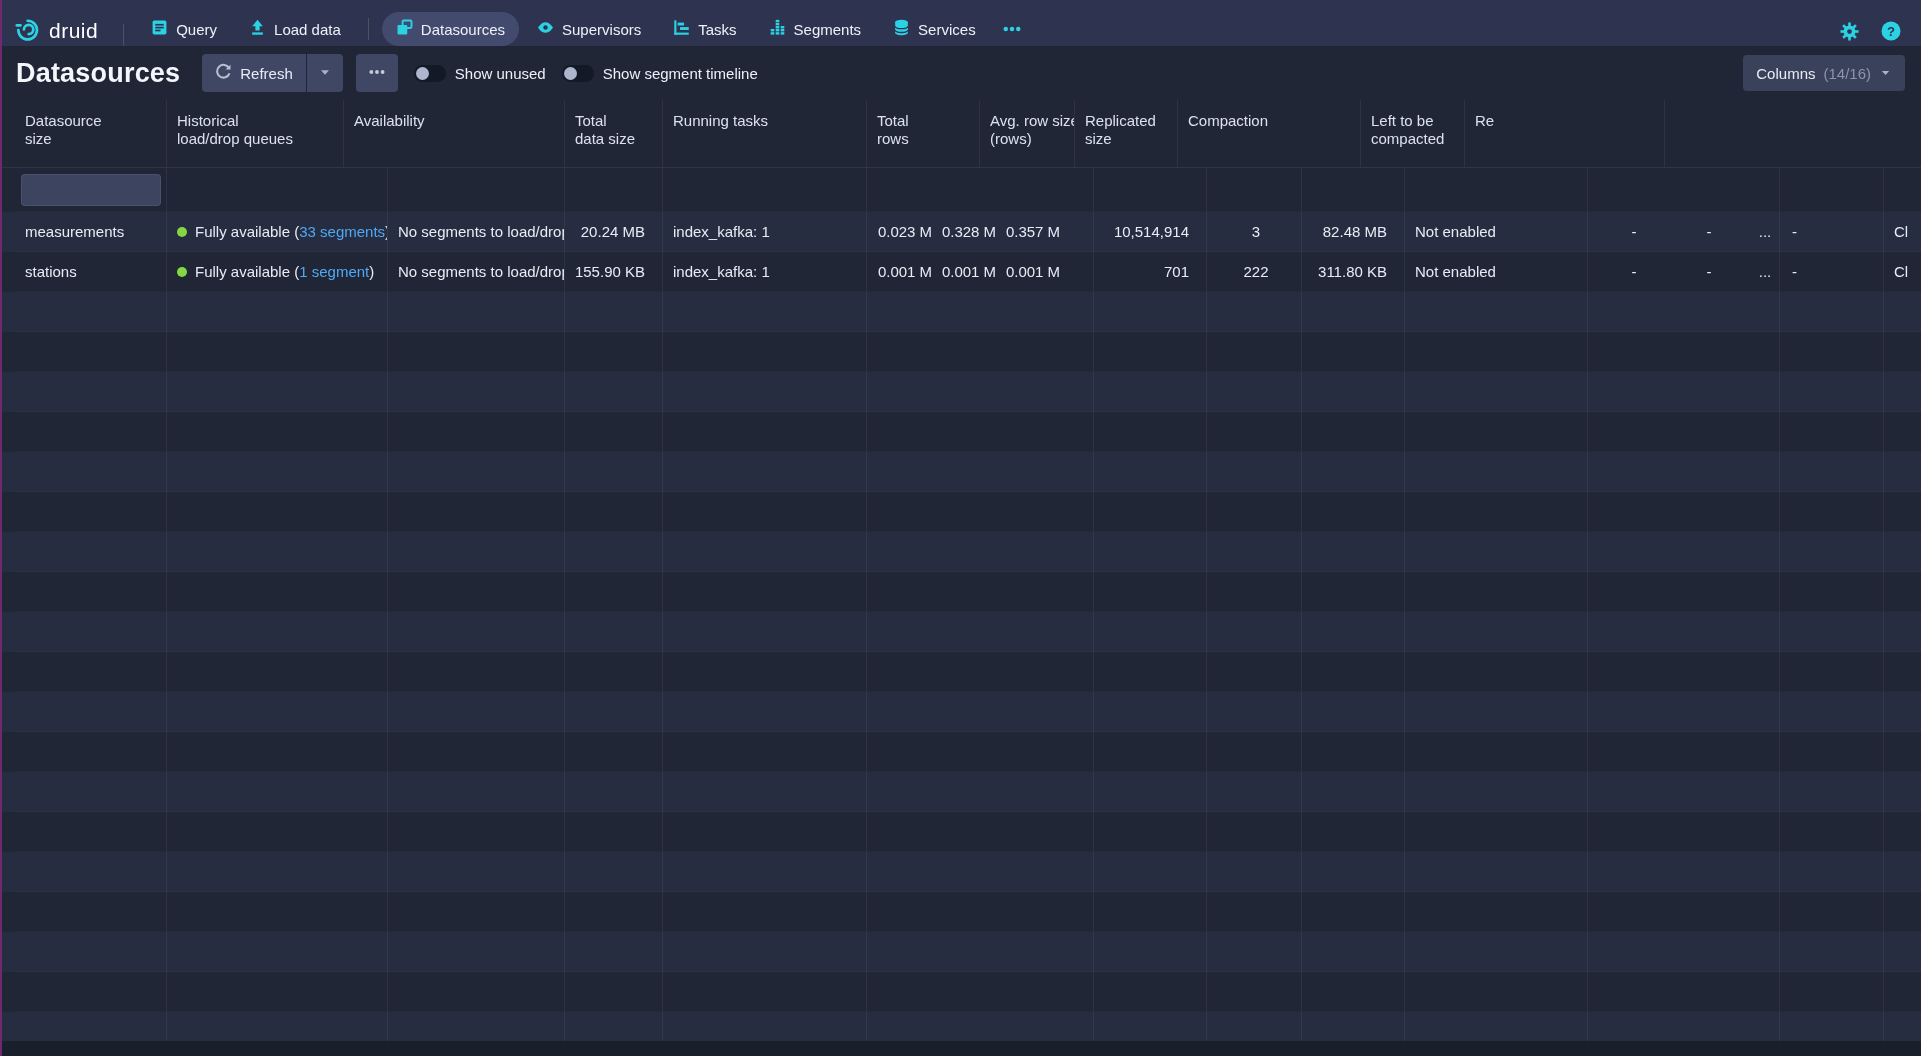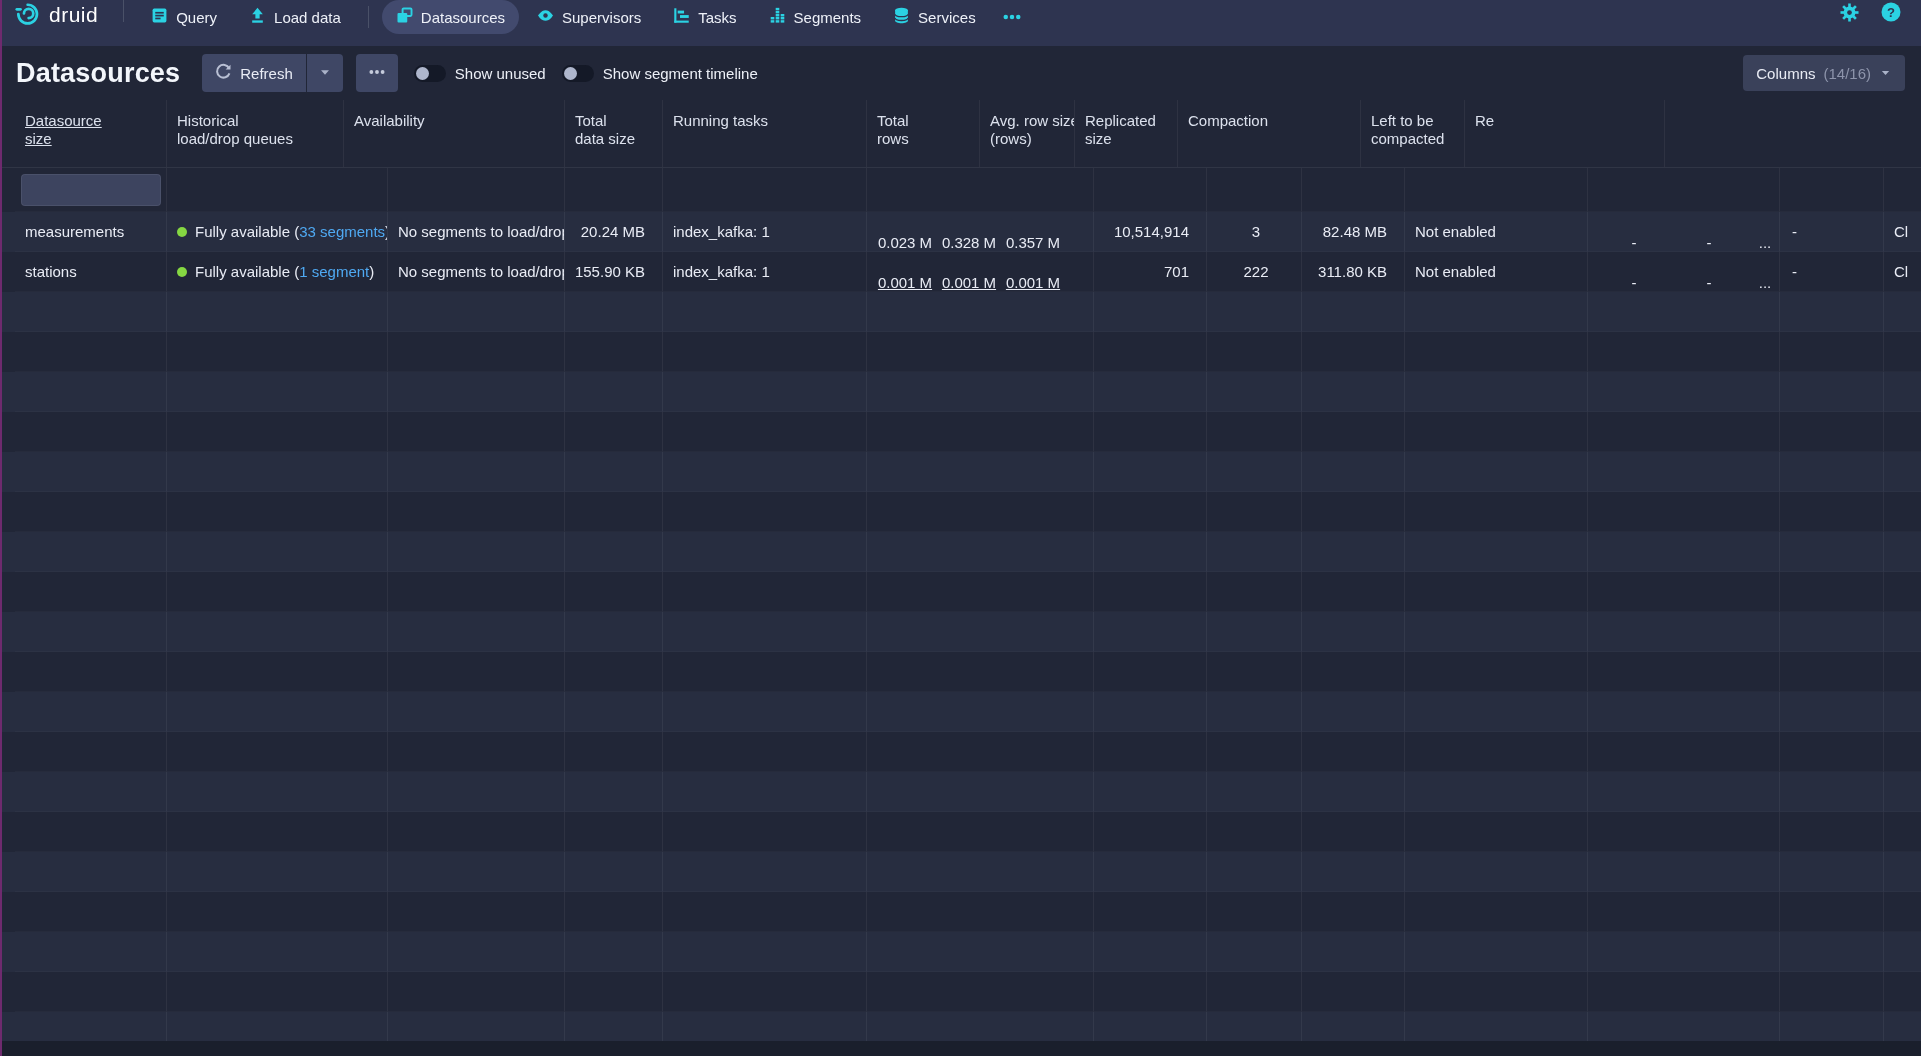--- a/index.html
+++ b/index.html
@@ -9,21 +9,21 @@
     --nav-bg:#2e3450; --page-bg:#212637; --stripe:#272d40;
     --btn-bg:#3f4765; --input-bg:#3d445f; --pill:#424a6e;
     --track:#1a1f2c; --edge:#6e2a6e;
     --text:#e9ecf5; --text-dim:#8d94ab; --hdr-text:#dce1ed;
     background:var(--page-bg); color:var(--text);
     font-family:"Liberation Sans", sans-serif; position:relative;
   }
   .edge-line { position:absolute; left:0; top:0; bottom:0; width:2px; background:var(--edge); z-index:60; }
 
   
-  .topnav { height:46px; background:var(--nav-bg); display:flex; align-items:flex-start; padding:0 18px 0 14px; position:relative; z-index:10; }
+  .topnav { height:46px; background:var(--nav-bg); display:flex; align-items:flex-end; padding:0 18px 0 14px; position:relative; z-index:10; }
   .logo { display:flex; align-items:center; gap:9px; cursor:pointer; margin-right:14px; }
   .logo-text { font-size:21px; color:#ffffff; letter-spacing:.5px; font-weight:500; }
   .nav-divider { width:1px; height:22px; background:#4a5168; margin:0 11px; flex:none; }
   .nav-items { display:flex; align-items:center; }
   .nav-item { display:flex; align-items:center; gap:8px; padding:7px 14px; margin:0 2px; border-radius:18px; font-size:15px; color:#eef1f8; cursor:pointer; white-space:nowrap; }
   .nav-item.active { background:var(--pill); }
   .nav-more { background:none; border:none; padding:7px 10px; cursor:pointer; display:flex; align-items:center; }
   .nav-right { margin-left:auto; display:flex; align-items:center; gap:18px; }
   .icon-btn { background:none; border:none; cursor:pointer; display:flex; align-items:center; padding:2px; }
 
@@ -50,21 +50,21 @@
   .th { padding:12px 10px 0 10px; font-size:15px; line-height:18px; color:var(--hdr-text); border-right:1px solid rgba(255,255,255,.06); overflow:hidden; white-space:nowrap; cursor:pointer; flex:none; }
   .th span { display:block; }
   .t-filter { height:44px; }
   .t-filter .td { align-items:center; }
   .filter-input { width:140px; height:32px; margin-left:6px; background:var(--input-bg); border:none; border-radius:4px; box-shadow:inset 0 0 0 1px rgba(255,255,255,.07); color:var(--text); font-size:14px; padding:0 8px; outline:none; }
   .t-body-row { height:40px; }
   .t-body-row.stripe { background:var(--stripe); }
   .td { display:flex; align-items:center; padding-left:10px; font-size:15px; color:var(--text); border-right:1px solid rgba(255,255,255,.055); border-bottom:1px solid rgba(255,255,255,.025); overflow:hidden; white-space:nowrap; flex:none; }
   .td.align-right { justify-content:flex-end; padding-right:17px; padding-left:4px; }
   .td.align-center { justify-content:center; padding-left:4px; }
-  .td.triple { padding-left:6px;align-items:flex-end; }
+  .td.triple { padding-left:6px; }
   .td.triple .sub { display:inline-block; flex:none; }
   .dot { width:10px; height:10px; border-radius:50%; background:var(--green); margin-right:8px; flex:none; }
   .cell-link { color:var(--link); text-decoration:none; cursor:pointer; }
 
   .hscrollbar { position:absolute; left:0; right:0; bottom:0; height:15px; background:var(--track); z-index:40; }
 </style>
 </head>
 <body style="--cyan: #2bd2e3; --link: #4fa9f2; --green: #85d742; --nav-bg: #2e3450; --page-bg: #212637; --stripe: #272d40; --btn-bg: #3f4765; --pill: #424a6e; --track: #1a1f2c; --edge: #6e2a6e;">
 
 <div class="edge-line"></div>
@@ -234,21 +234,21 @@
     <span>
       <svg width="13" height="13" viewBox="0 0 16 16">
           <path d="M3.5 6 h9 L8 11 Z" fill="#aab2c8"></path>
         </svg>
     </span>
   </button>
 </header>
 
 <div class="table-wrap" id="table">
     <div class="t-row t-head">
-      <div class="th" style="width: 152px; text-decoration: underline;">
+      <div class="th" style="width: 152px;">
         <span>Datasource</span>
         <span>size</span>
       </div>
       <div class="th" style="width: 177px;">
         <span>Historical</span>
         <span>load/drop queues</span>
       </div>
       <div class="th" style="width: 221px;">
         <span>Availability</span>
       </div>
@@ -331,21 +331,21 @@
       <div class="td" style="width: 152px;">stations</div>
       <div class="td" style="width: 221px;">
         <span class="dot"></span>
         <span>Fully available (</span>
         <a class="cell-link">1 segment</a>
         <span>)</span>
       </div>
       <div class="td" style="width: 177px;">No segments to load/drop</div>
       <div class="td align-right" style="width: 98px;">155.90 KB</div>
       <div class="td" style="width: 204px;">index_kafka: 1</div>
-      <div class="td triple" style="width: 227px; text-decoration: underline;">
+      <div class="td triple" style="width: 227px;">
         <span class="sub" style="width:64px;text-align:center">0.001 M</span>
         <span class="sub" style="width:64px;text-align:center">0.001 M</span>
         <span class="sub" style="width:64px;text-align:center">0.001 M</span>
       </div>
       <div class="td align-right" style="width: 113px;">701</div>
       <div class="td align-center" style="width: 95px;">222</div>
       <div class="td align-right" style="width: 103px;">311.80 KB</div>
       <div class="td" style="width: 183px;">Not enabled</div>
       <div class="td triple" style="width: 192px;">
         <span class="sub" style="width:80px;text-align:center">-</span>

